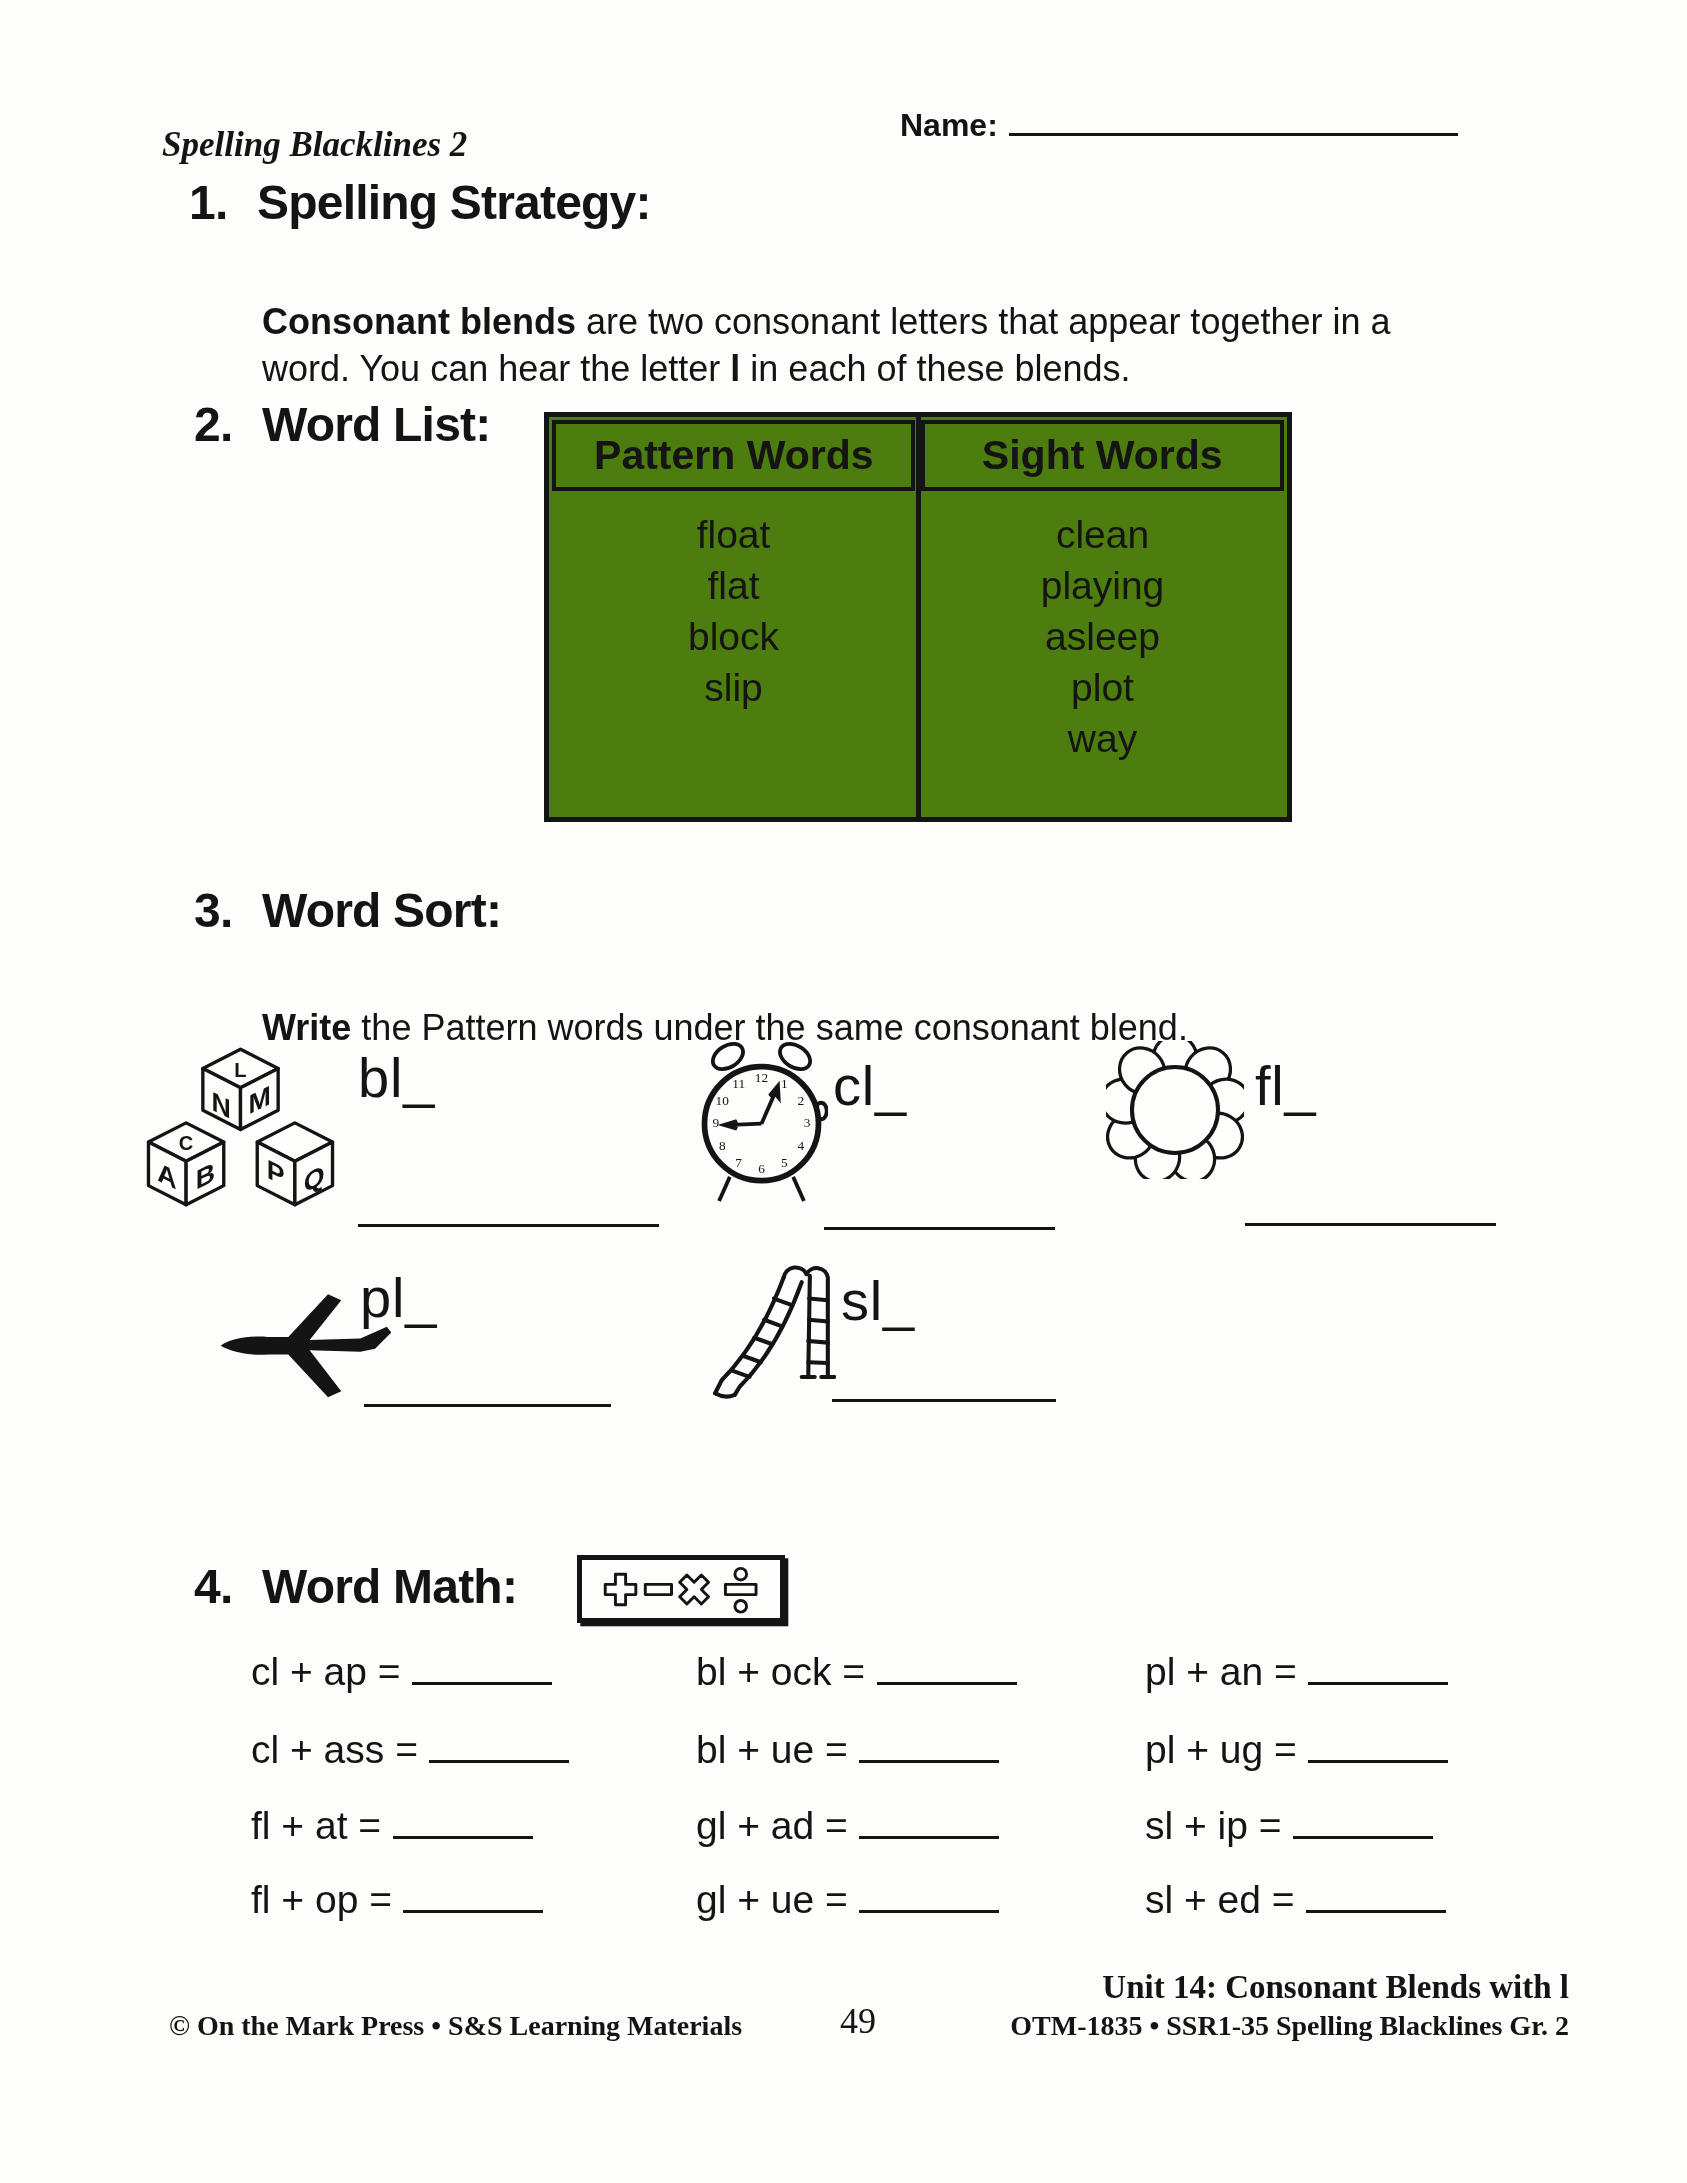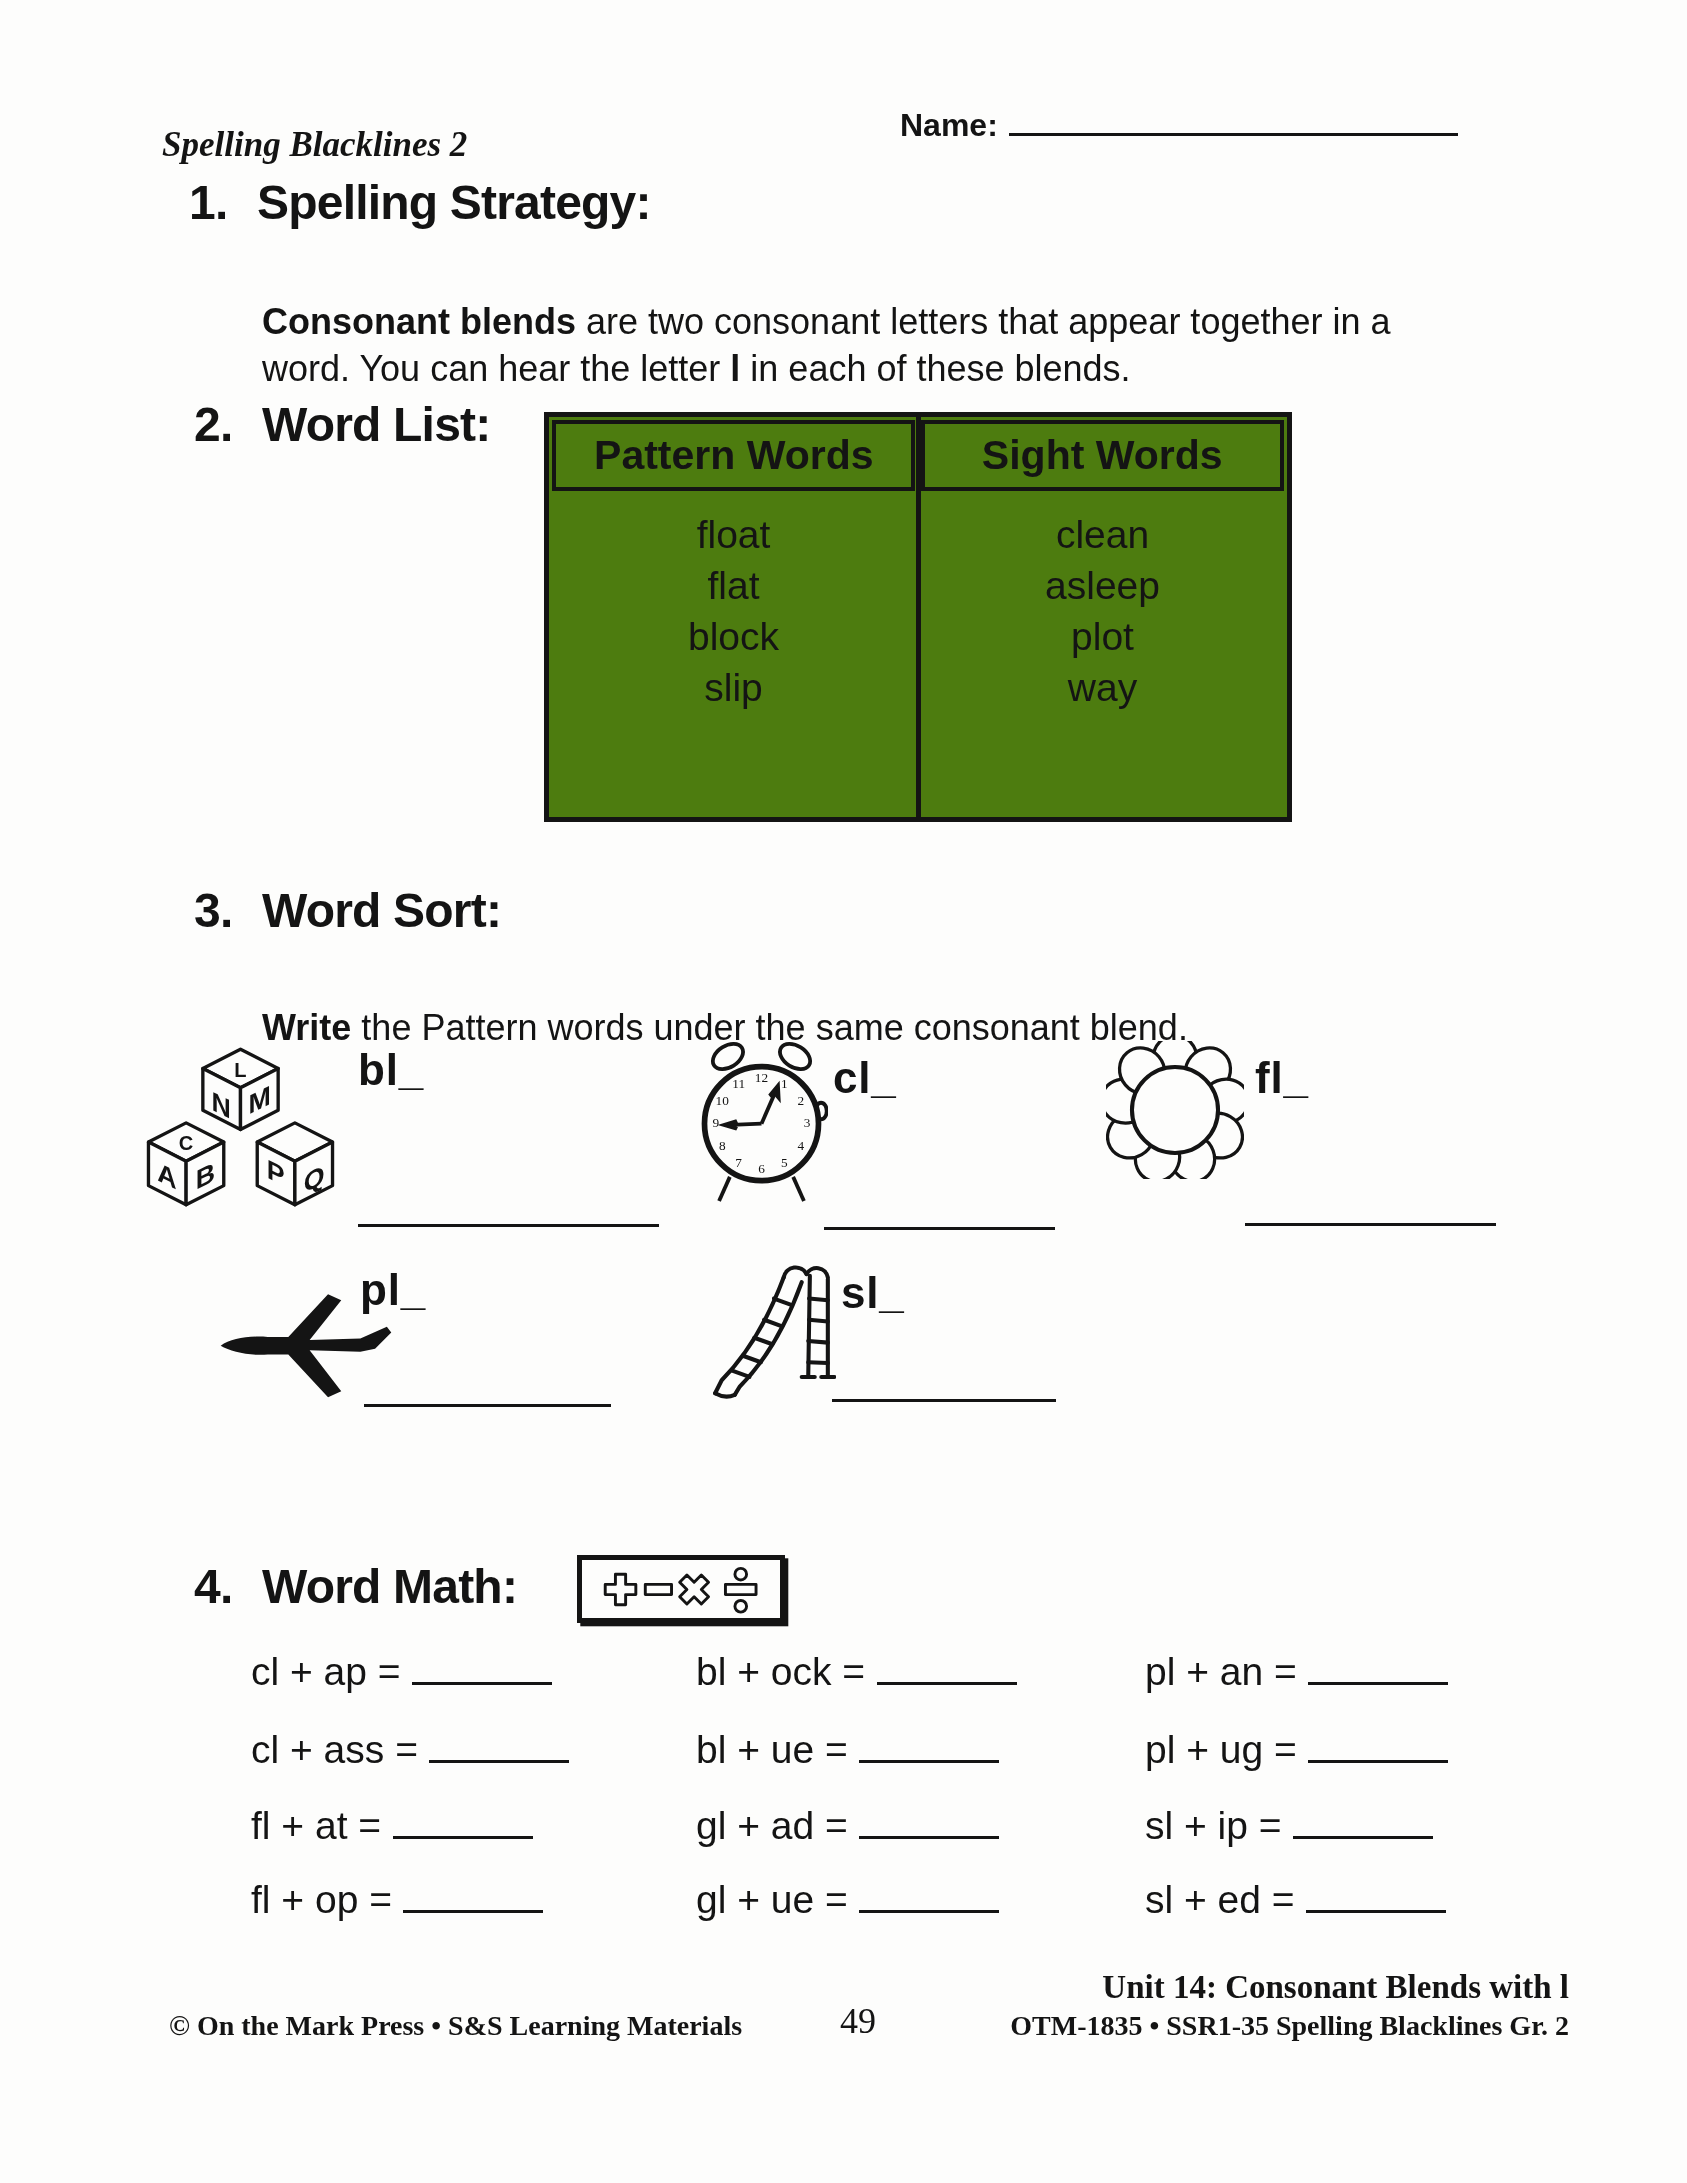--- a/index.html
+++ b/index.html
@@ -25,21 +25,21 @@
     display:flex;align-items:center;justify-content:center;font-size:41px;font-weight:bold;}
   .wl-head.left{left:3.3px;}
   .wl-head.right{right:3.3px;}
   .wl-words{position:absolute;top:92px;width:50%;text-align:center;font-size:39px;line-height:51px;}
   .wl-words.left{left:0;}
   .wl-words.right{right:0;}
   
   .instruction{position:absolute;left:262px;top:971px;font-size:36px;}
   .ws-cell{position:absolute;}
   .ws-icon{position:absolute;left:0;top:0;}
-  .ws-label{position:absolute;font-size:44px;font-weight:bold;letter-spacing:0.8px;}
+  .ws-label{position:absolute;font-size:56px;font-weight:normal;letter-spacing:0.8px;}
   .ws-line{position:absolute;border-bottom:3.3px solid #141414;height:0;}
   .c-bl{left:115px;top:1045px;width:544px;height:185px;}
   .c-bl .ws-label{left:243px;top:0;}
   .c-bl .ws-line{right:0;bottom:3.3px;width:301px;}
   .c-cl{left:695px;top:1035px;width:360px;height:195px;}
   .c-cl .ws-label{left:138px;top:18px;}
   .c-cl .ws-line{right:0;bottom:0;width:231px;}
   .c-fl{left:1106px;top:1041px;width:390px;height:187px;}
   .c-fl .ws-label{left:149px;top:12.4px;}
   .c-fl .ws-line{right:0;bottom:1.6px;width:251px;}
@@ -93,20 +93,21 @@
     <div class="wl-head left">Pattern Words</div>
     <div class="wl-head right">Sight Words</div>
     <div class="wl-words left">
       <div>float</div>
       <div>flat</div>
       <div>block</div>
       <div>slip</div>
     </div>
     <div class="wl-words right">
       <div>clean</div>
+      <div>playing</div>
       <div>asleep</div>
       <div>plot</div>
       <div>way</div>
     </div>
   </div>
 
   <div class="sec-head" style="left:194px;top:883px;">
     <span class="sec-num">3.</span>
     <span>Word Sort:</span>
   </div>

